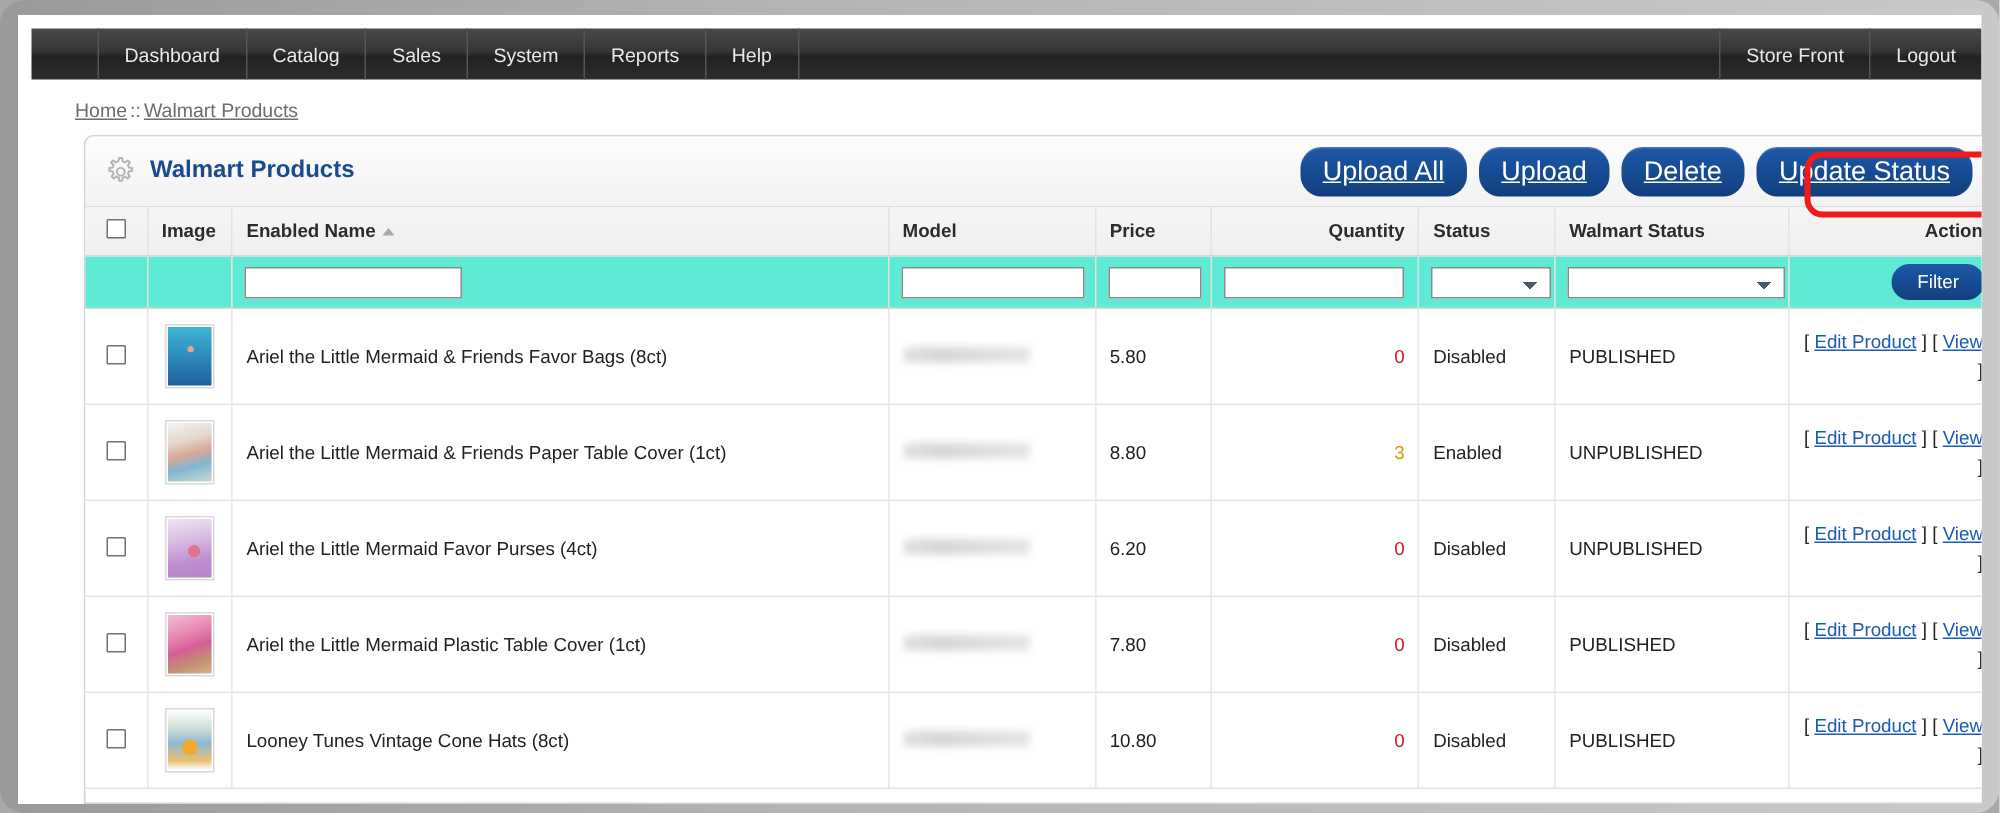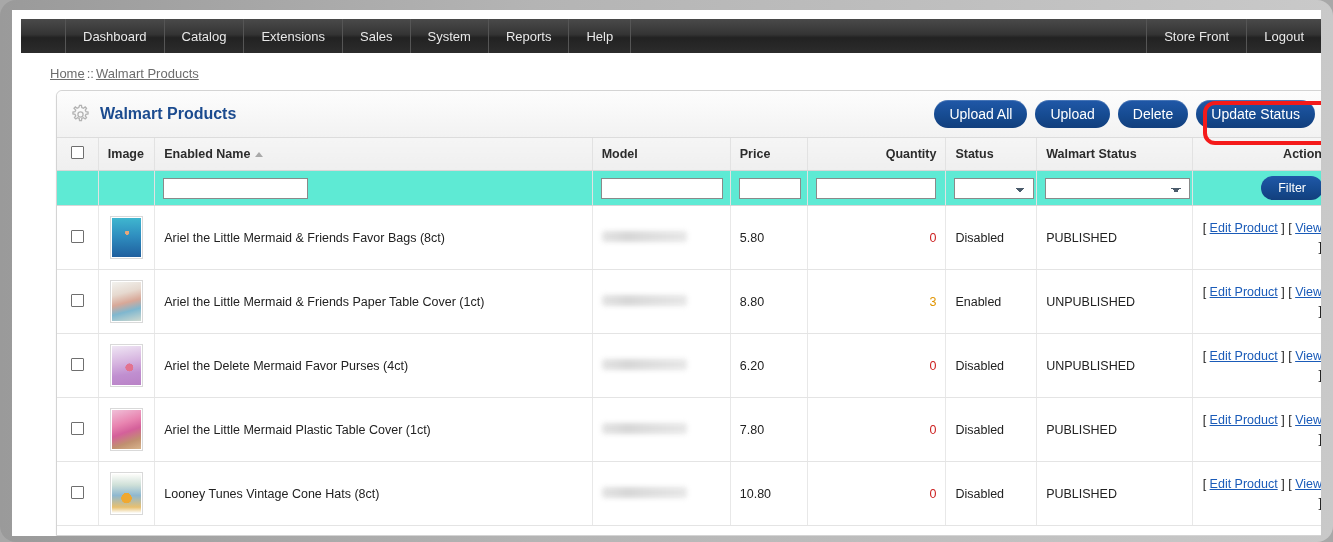--- a/index.html
+++ b/index.html
@@ -63,23 +63,24 @@
     border-top-left-radius:6px; border-top-right-radius:6px;
     display:flex; align-items:center; padding:0 10px 0 13px;
   }
   #paneltitle {
     font-size:16px; font-weight:bold; color:#1b4b8f; margin-left:9px;
   }
   .gear { width:21px; height:21px; flex:none; }
   #headbtns { margin-left:auto; display:flex; gap:8px; padding-right:6px; }
   .btn {
     background:linear-gradient(180deg,#2058a8 0%, #164b91 55%, #123f7d 100%);
-    color:#fff; font-size:14px; border:none; border-radius:14px;
+    color:#fff; font-size:18px; border:none; border-radius:14px;
     padding:6px 15px; cursor:pointer; white-space:nowrap;
     box-shadow:inset 0 1px 0 rgba(255,255,255,.18);
+    text-decoration:underline;
   }
 
   
   #annot {
     position:absolute; left:1146px; top:10px; width:132px; height:44px;
     border:4px solid #f41a1a; border-radius:12px; pointer-events:none;
   }
 
   
   table { width:100%; border-collapse:collapse; table-layout:fixed; }
@@ -151,21 +152,20 @@
 <body>
 
 <div id="frame">
   <div id="viewport">
 
     <div id="navbar">
       <div class="navspacer"></div>
       <div id="nav-items" style="display:flex;">
           <div class="navitem">Dashboard</div>
           <div class="navitem">Catalog</div>
-          <div class="navitem">Extensions</div>
           <div class="navitem">Sales</div>
           <div class="navitem">System</div>
           <div class="navitem">Reports</div>
           <div class="navitem">Help</div>
         </div>
       <div class="navright" id="nav-right">
           <div class="navitem">Store Front</div>
           <div class="navitem">Logout</div>
         </div>
     </div>
@@ -251,21 +251,21 @@
               <td><span class="blur"></span></td>
               <td>8.80</td>
               <td class="r qty-low">3</td>
               <td>Enabled</td>
               <td>UNPUBLISHED</td>
               <td class="actions"><span>[</span> <a href="#">Edit Product</a> <span>]</span> <span>[</span> <a href="#">View</a> <span>]</span></td>
             </tr>
             <tr>
               <td class="c"><span class="cb"></span></td>
               <td class="c"><span class="thumbwrap"><span class="thumb" style="background-image: radial-gradient(circle at 60% 55%, rgb(226, 115, 143) 0px, rgb(226, 115, 143) 14%, transparent 15%), linear-gradient(170deg, rgb(239, 230, 244) 0%, rgb(215, 182, 224) 40%, rgb(192, 143, 208) 70%, rgb(185, 130, 198) 100%);"></span></span></td>
-              <td>Ariel the Delete Mermaid Favor Purses (4ct)</td>
+              <td>Ariel the Little Mermaid Favor Purses (4ct)</td>
               <td><span class="blur"></span></td>
               <td>6.20</td>
               <td class="r qty-zero">0</td>
               <td>Disabled</td>
               <td>UNPUBLISHED</td>
               <td class="actions"><span>[</span> <a href="#">Edit Product</a> <span>]</span> <span>[</span> <a href="#">View</a> <span>]</span></td>
             </tr>
             <tr>
               <td class="c"><span class="cb"></span></td>
               <td class="c"><span class="thumbwrap"><span class="thumb" style="background-image: linear-gradient(160deg, rgb(240, 192, 216) 0%, rgb(232, 132, 176) 35%, rgb(212, 96, 154) 55%, rgb(192, 144, 112) 78%, rgb(216, 180, 140) 100%);"></span></span></td>

